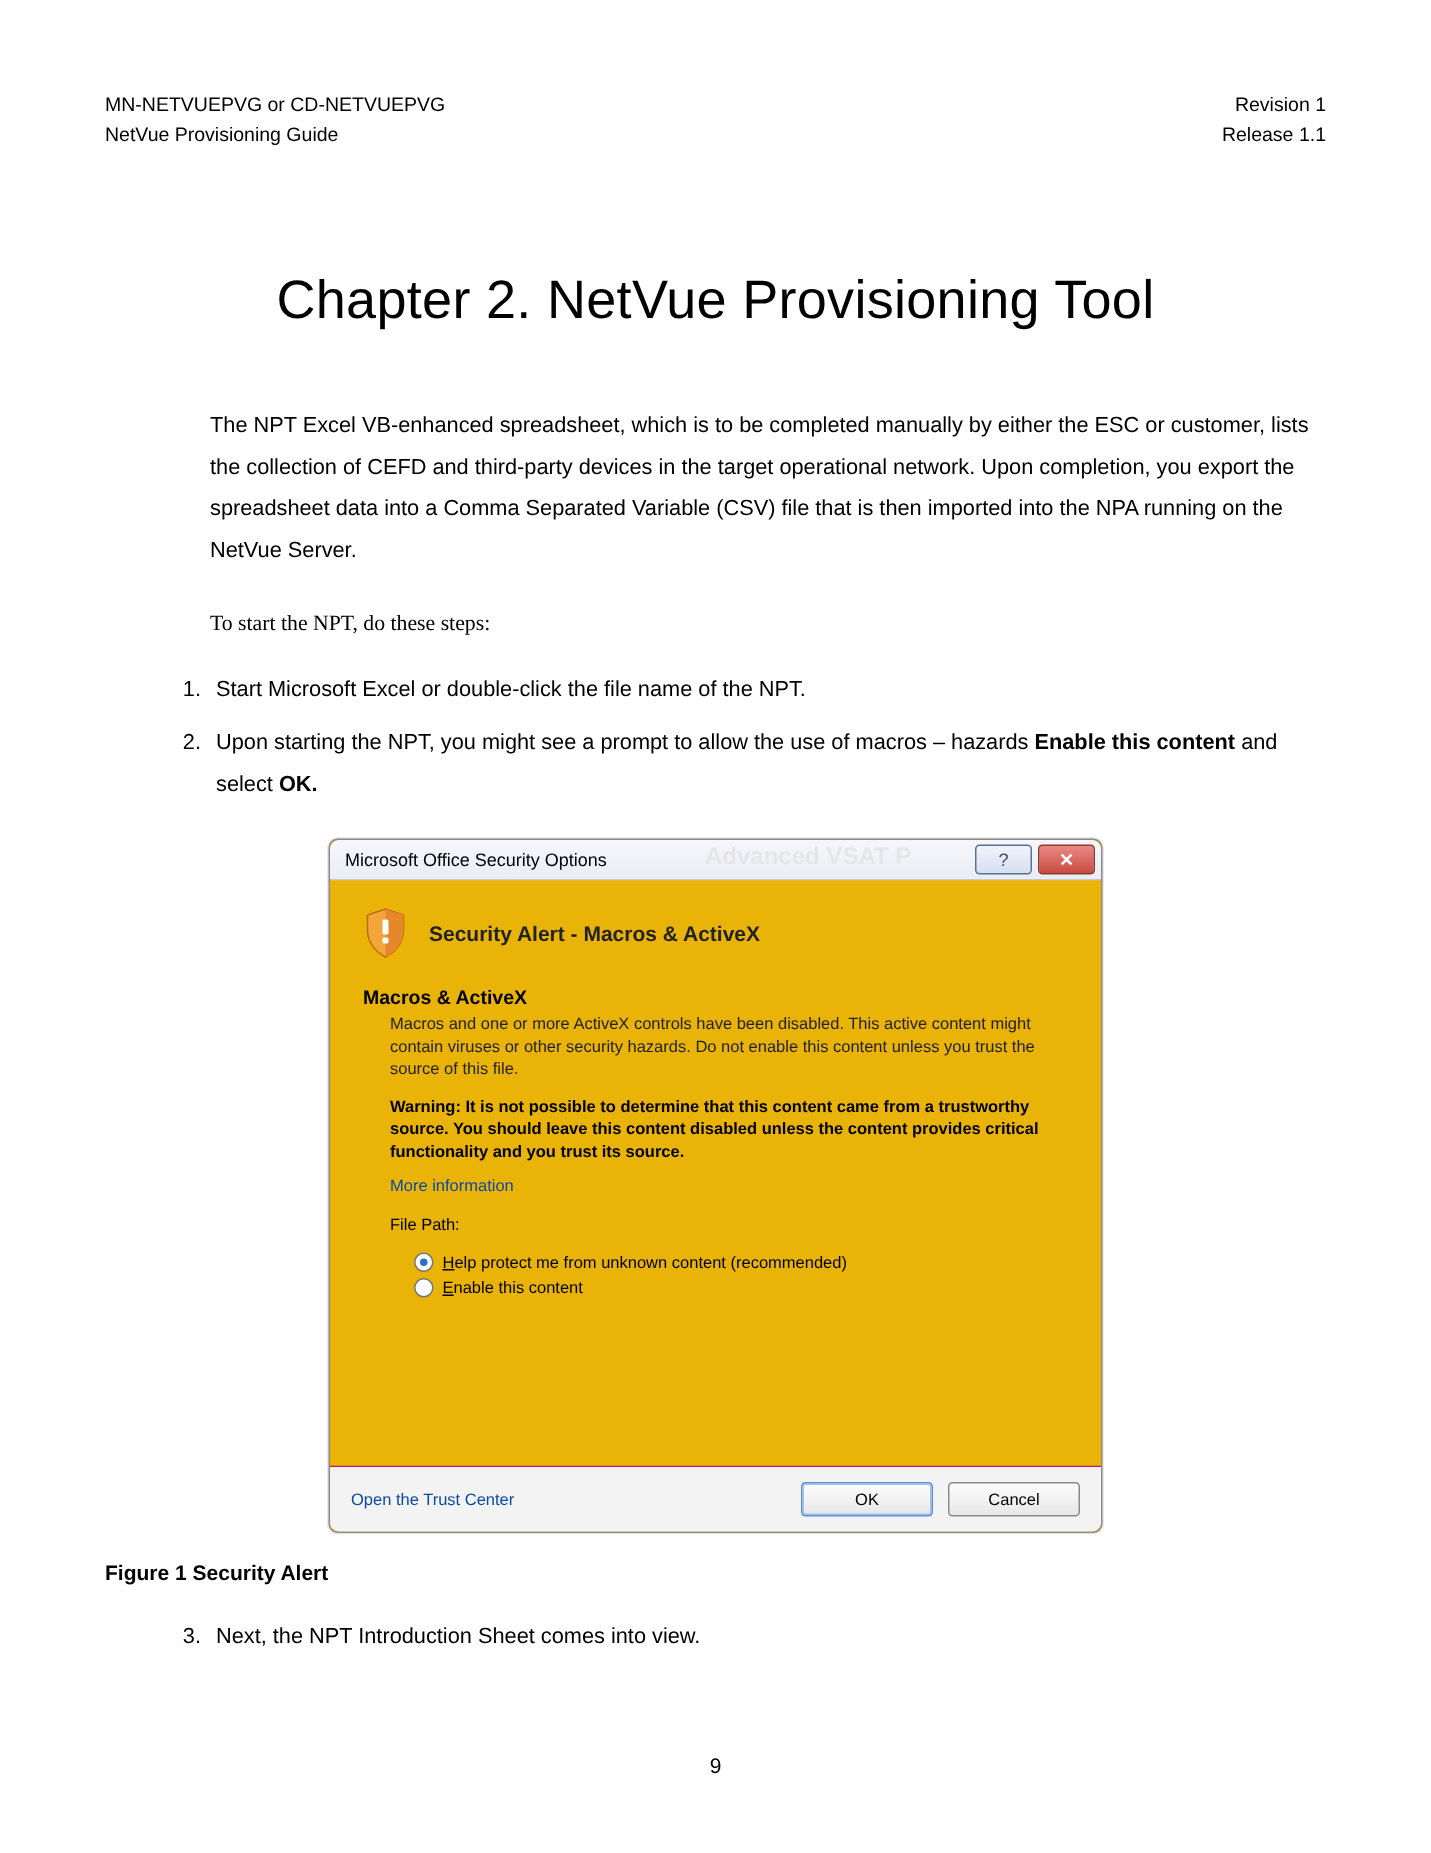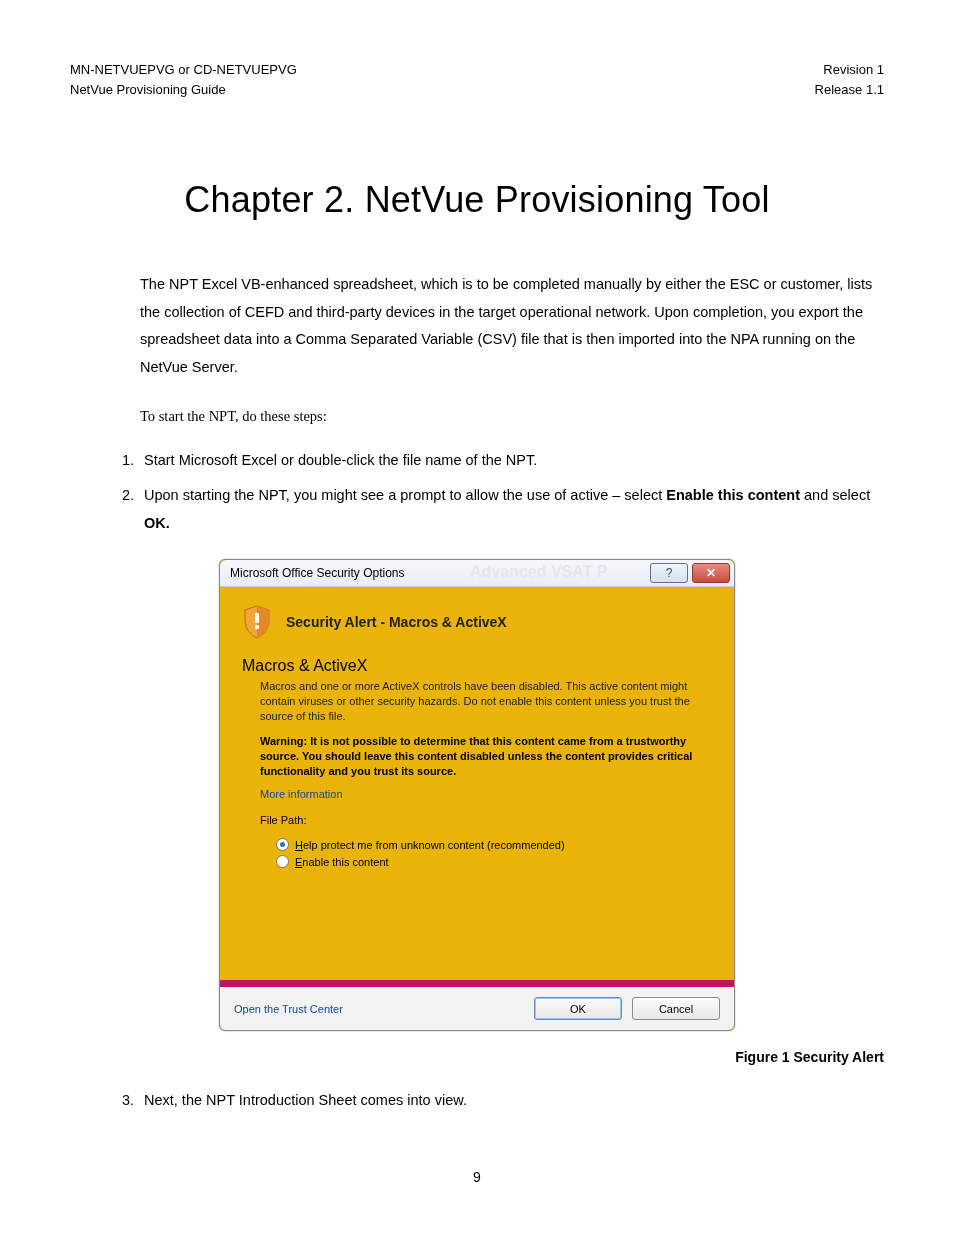--- a/index.html
+++ b/index.html
@@ -110,22 +110,22 @@
     width: 30px; height: 34px;
     position: relative;
   }
   .shield svg { width: 30px; height: 34px; display:block; }
   .alert-title {
     font-weight: bold;
     font-size: 14px;
     color: #222;
   }
   .section-label {
-    font-weight: normal;
-    font-size: 16px;
+    font-weight: bold;
+    font-size: 13px;
     margin: 0 0 4px 6px;
   }
   .dlg-text {
     font-size: 11px;
     line-height: 1.35;
     margin: 0 10px 10px 24px;
     color: #222;
   }
   .dlg-warn {
     font-size: 11px;
@@ -154,21 +154,21 @@
     display: inline-flex; align-items: center; justify-content: center;
     background: #fff;
   }
   .radio.selected::after {
     content: ""; width: 5px; height: 5px; background: #2a6fc9; border-radius: 50%;
   }
   .dlg-footer {
     display: flex;
     align-items: center;
     justify-content: space-between;
-    border-top: 7px solid #be185d;
+    border-top: 1px solid #be185d;
     padding: 10px 14px;
     background: #f3f3f3;
     border-radius: 0 0 6px 6px;
   }
   .dlg-footer .dlg-link { margin: 0; }
   .btn {
     min-width: 66px;
     height: 21px;
     font-size: 11px;
     border: 1px solid #8a8a8a;
@@ -177,21 +177,21 @@
     display: inline-flex; align-items: center; justify-content: center;
     padding: 0 10px;
   }
   .btn.focus {
     border: 1px solid #5a8fd6;
     box-shadow: 0 0 0 1px #9fc3ee inset;
   }
   .btn-row { display: flex; gap: 10px; padding-left: 47px; }
 
   .figure-caption {
-    text-align: right;
+    text-align: left;
     font-size: 14px;
     font-weight: bold;
     margin: 10px 0 22px 0;
   }
   .page-number {
     position: absolute;
     bottom: 50px;
     left: 0; right: 0;
     text-align: center;
     font-size: 14px;
@@ -216,21 +216,21 @@
 
   <h1 class="chapter-title">Chapter 2.  NetVue Provisioning Tool</h1>
 
   <p class="body-text">The NPT Excel VB-enhanced spreadsheet, which is to be completed manually by either the ESC or customer, lists the collection of CEFD and third-party devices in the target operational network.  Upon completion, you export the spreadsheet data into a Comma Separated Variable (CSV) file that is then imported into the NPA running on the NetVue Server.</p>
 
   <p class="body-text-narrow">To start the NPT, do these steps:</p>
 
   <ol class="steps">
     <li>Start Microsoft Excel or double-click the file name of the NPT.</li>
     <li>
-      <span>Upon starting the NPT, you might see a prompt to allow the use of active – select </span><span class="bold">Enable this content</span><span> and select </span><span class="bold">OK.</span>
+      <span>Upon starting the NPT, you might see a prompt to allow the use of macros – hazards </span><span class="bold">Enable this content</span><span> and select </span><span class="bold">OK.</span>
     </li>
   </ol>
 
   <div class="dialog-wrap">
     <div class="titlebar" style="position:relative;">
       <span>Microsoft Office Security Options</span>
       <span class="ghost-text">Advanced VSAT P</span>
       <div class="title-buttons">
         <div class="title-btn">
             <span>?</span>

